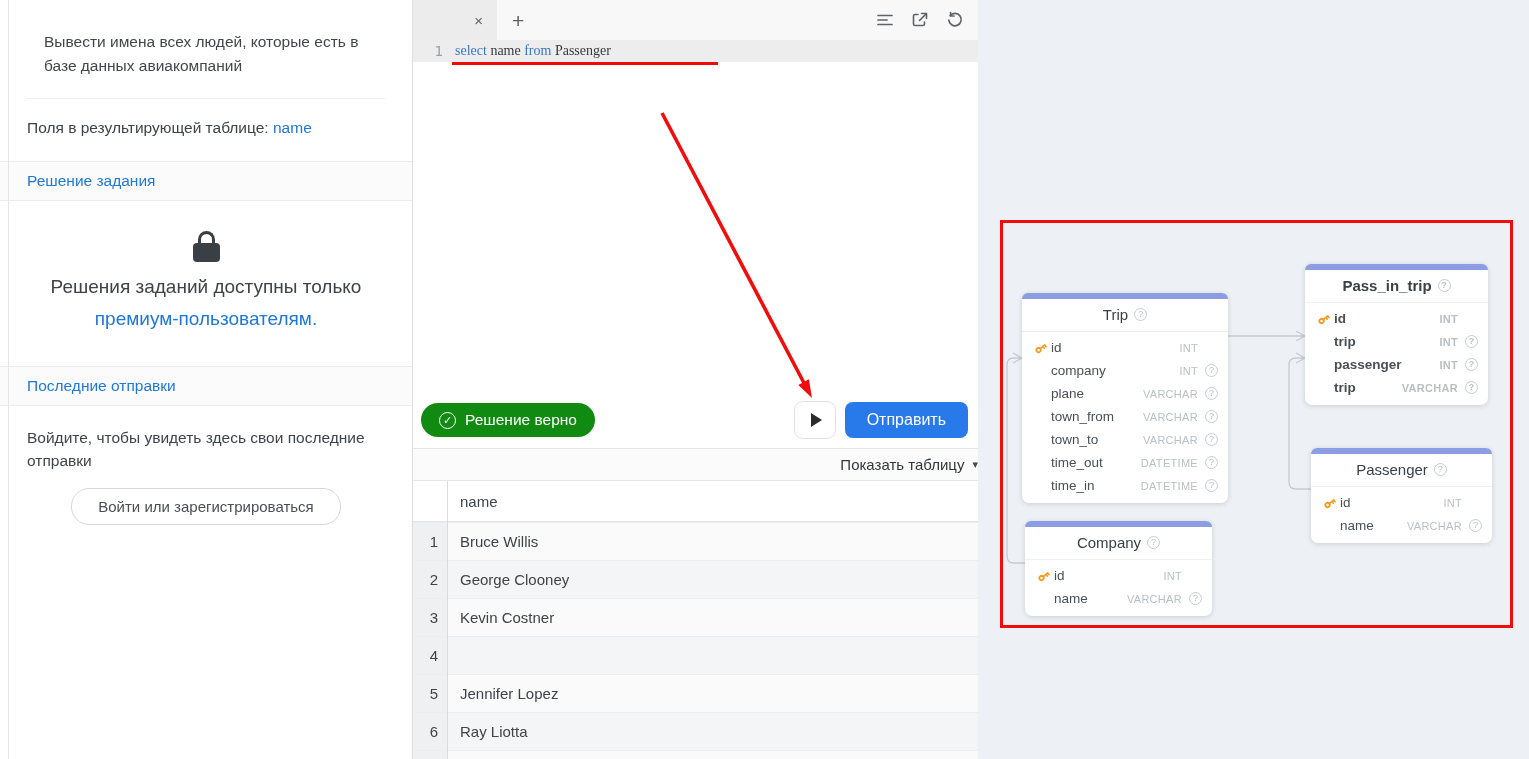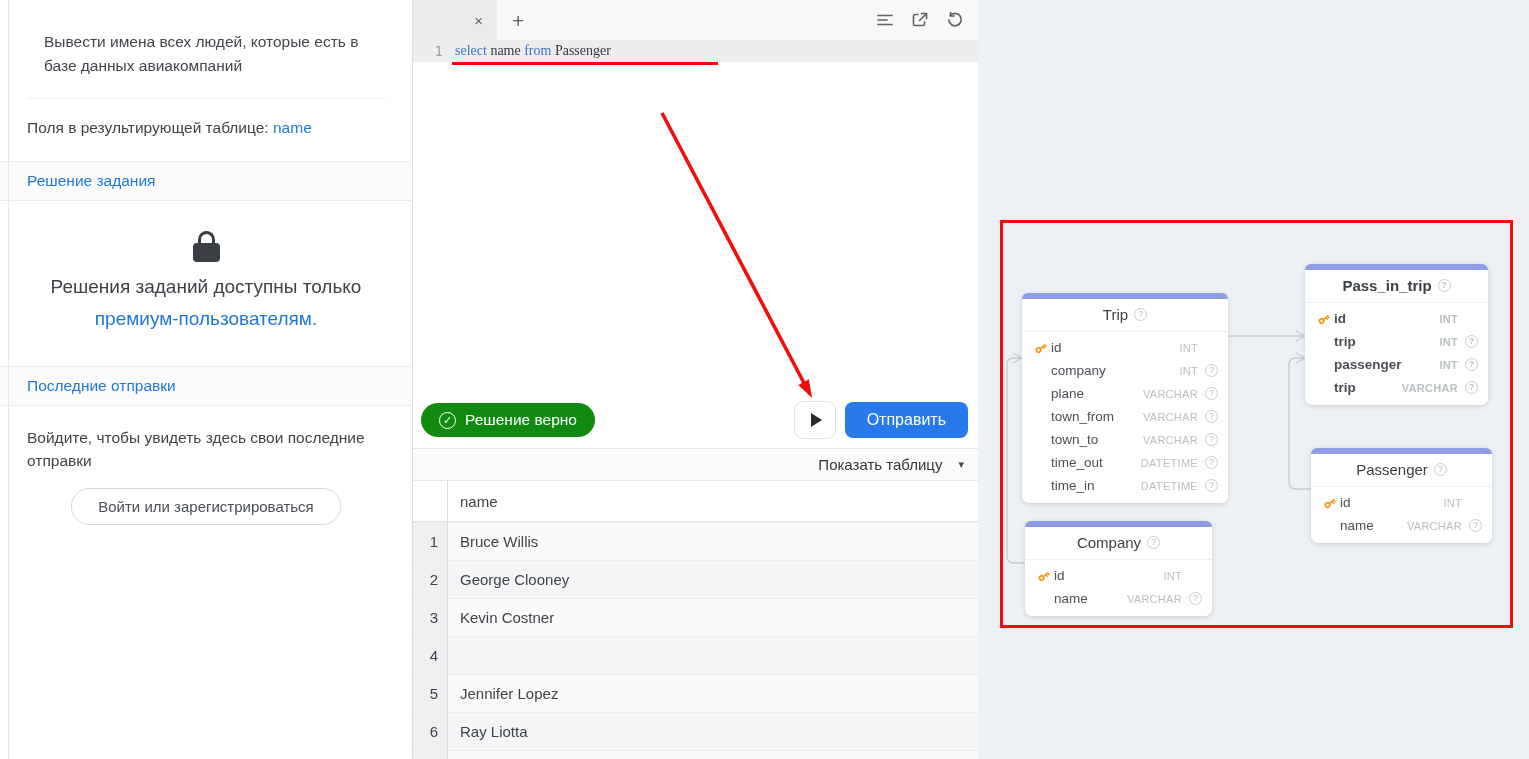--- a/index.html
+++ b/index.html
@@ -59,22 +59,22 @@
     display:flex; align-items:center; justify-content:center; cursor:pointer; }
   .run-tri { width:0; height:0; border-left:11px solid #2b2b2b; border-top:7px solid transparent;
     border-bottom:7px solid transparent; margin-left:3px; }
   .submit { margin-left:9px; background:#2879e9; color:#fff; border:none; border-radius:8px; padding:9px 22px;
     font-size:16px; font-family:inherit; cursor:pointer; }
 
   .results-header { height:33px; background:#fbfbfb; border-top:1px solid #e6e6e6; border-bottom:1px solid #e7e7e7;
     display:flex; align-items:center; flex:none; }
   .results-tab { background:#e9e9e9; height:33px; display:flex; align-items:center; padding:0 20px;
     font-size:14.5px; color:#3f4349; }
-  .show-table { margin-left:auto; margin-right:14px; font-size:15px; color:#33373c; display:flex;
-    align-items:center; gap:16px; cursor:pointer; }
+  .show-table { margin-left:auto; font-size:15px; color:#33373c; display:flex;
+    align-items:center; gap:8px; cursor:pointer; }
   .caret { font-size:11px; color:#44484d; }
 
   .rtable { flex:none; position:relative; }
   .rtable::before { content:""; position:absolute; left:34px; top:0; bottom:0; width:1px; background:#dcdcdc; z-index:2; }
   .thead { height:41px; display:flex; align-items:center; border-bottom:1px solid #e3e3e3; background:#fff; }
   .thead .th-gap { width:34px; flex:none; }
   .th-name { padding-left:13px; font-size:15px; color:#3f4349; }
   .trow { height:38px; display:flex; align-items:stretch; font-size:15px; border-top:1px solid #ededed; }
   .trow:first-of-type { border-top:none; }
   .row-odd { background:#fafafa; } .row-even { background:#f4f5f6; }

